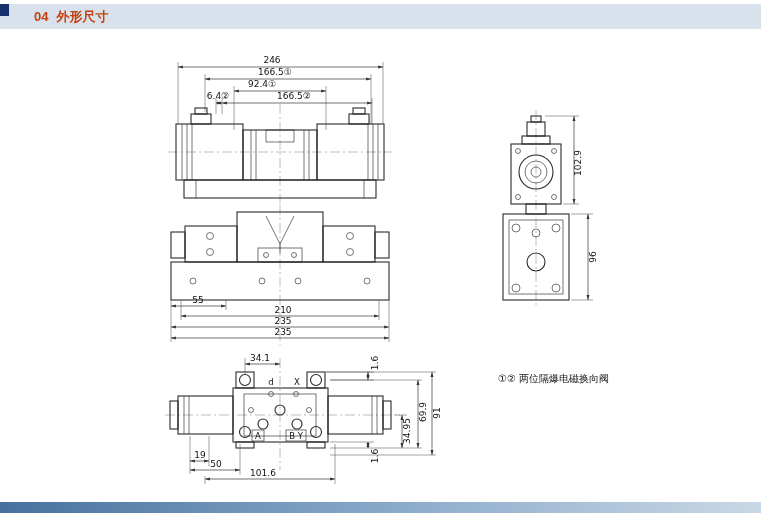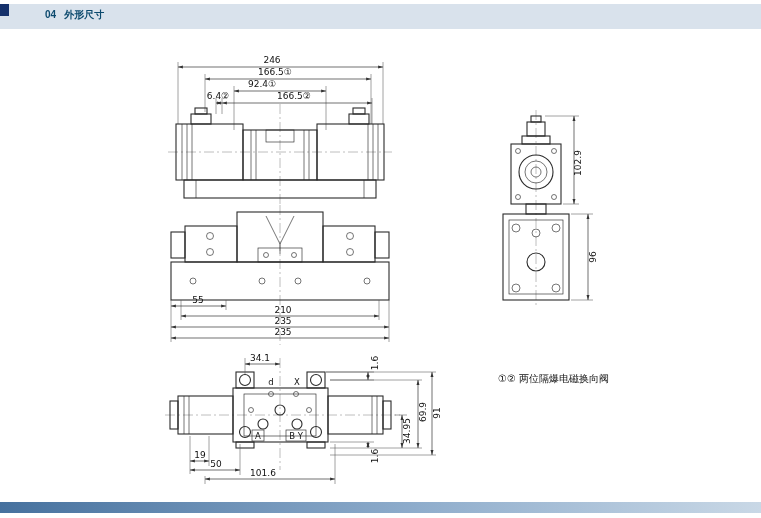--- a/index.html
+++ b/index.html
@@ -2,21 +2,21 @@
 <html><head>
 <meta charset="utf-8">
 <style>
   * { margin:0; padding:0; box-sizing:border-box; }
   html,body { width:761px; height:518px; }
   body { background:#ffffff; font-family:"Liberation Sans", sans-serif; position:relative; overflow:hidden; }
   .page { position:absolute; inset:0; background:#fff; }
 
   .header-bar { position:absolute; left:0; top:4px; width:761px; height:25px; background:#d9e2ec; }
   .header-accent { position:absolute; left:0; top:0; width:9px; height:12px; background:#15316b; }
-  .header-title { position:absolute; left:45px; top:4px; font-size:10px; font-weight:bold; color:#0c4a6e; }
+  .header-title { position:absolute; left:34px; top:4px; font-size:13px; font-weight:bold; color:#c2410c; }
   .header-title .gap { display:inline-block; width:8px; }
 
   .footer-bar { position:absolute; left:0; top:502px; width:761px; height:11px;
                 background:linear-gradient(to right,#46719e,#8fadcc 55%,#c9d8e6); }
 
   svg.drawing { position:absolute; left:0; top:0; }
 
   .p   { fill:none; stroke:#2b2b2b; stroke-width:1.1; }
   .p2  { fill:none; stroke:#2b2b2b; stroke-width:0.65; }
   .dim { stroke:#333; stroke-width:0.7; fill:none; }

